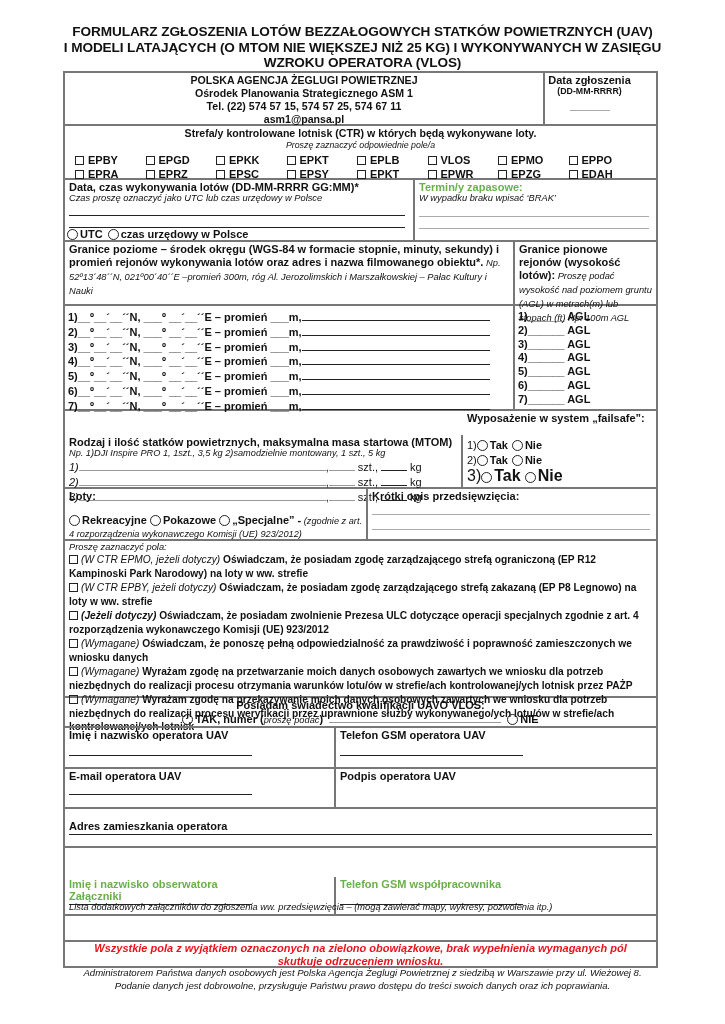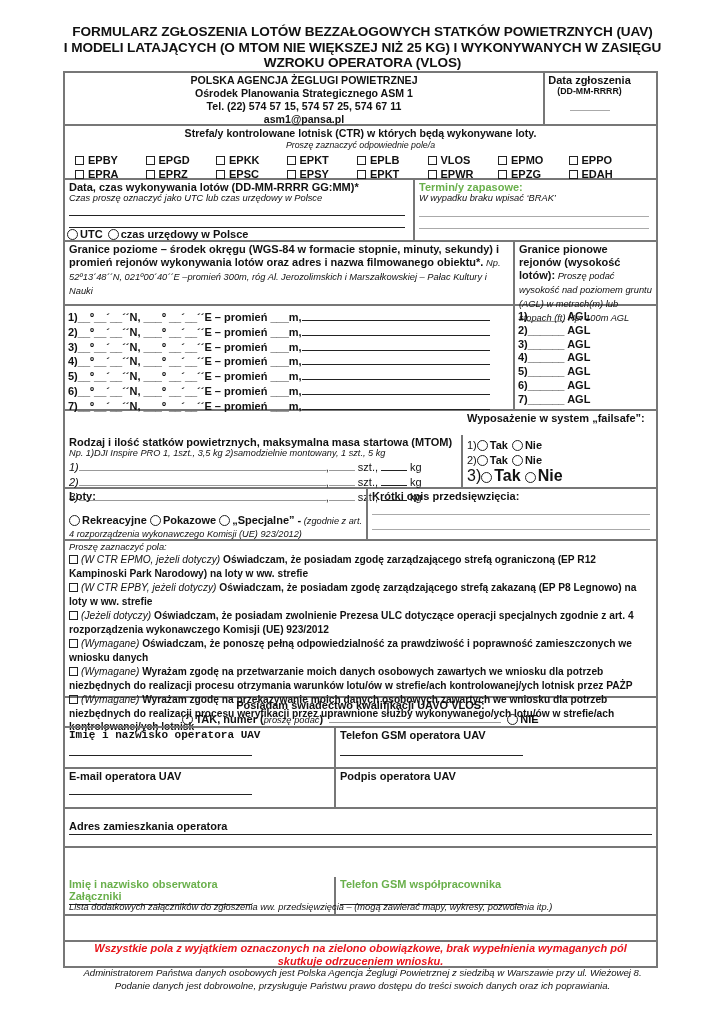--- a/index.html
+++ b/index.html
@@ -162,38 +162,38 @@
       <div class="hline grey" style="left:4px;top:25px;width:278px;"></div>
       <div class="hline grey" style="left:4px;top:40px;width:278px;"></div>
     </div>
   </div>
 
   <div class="sec decl" style="top:468px;height:157px;padding:1px 4px;">
     <p class="i" style="font-size:9.3px;line-height:11px;">Proszę zaznaczyć pola:</p>
     <div id="decl-items">
         <p class="b" style="margin-bottom:1px;"><span class="cb" style="margin-right:3px;"></span><span class="i" style="font-weight:normal;">(W CTR EPMO, jeżeli dotyczy)</span><span> Oświadczam, że posiadam zgodę zarządzającego strefą ograniczoną (EP R12 Kampinoski Park Narodowy) na loty w ww. strefie</span></p>
         <p class="b" style="margin-bottom:1px;"><span class="cb" style="margin-right:3px;"></span><span class="i" style="font-weight:normal;">(W CTR EPBY, jeżeli dotyczy)</span><span> Oświadczam, że posiadam zgodę zarządzającego strefą zakazaną (EP P8 Legnowo) na loty w ww. strefie</span></p>
-        <p class="b" style="margin-bottom:1px;"><span class="cb" style="margin-right:3px;"></span><span class="i" style="font-weight:normal;">(Jeżeli dotyczy)</span><span> Oświadczam, że posiadam zwolnienie Prezesa ULC  dotyczące operacji specjalnych zgodnie z art. 4 rozporządzenia wykonawczego Komisji (UE) 923/2012</span></p>
+        <p class="b" style="margin-bottom:1px;"><span class="cb" style="margin-right:3px;"></span><span class="i" style="font-weight:bold;">(Jeżeli dotyczy)</span><span> Oświadczam, że posiadam zwolnienie Prezesa ULC  dotyczące operacji specjalnych zgodnie z art. 4 rozporządzenia wykonawczego Komisji (UE) 923/2012</span></p>
         <p class="b" style="margin-bottom:1px;"><span class="cb" style="margin-right:3px;"></span><span class="i" style="font-weight:normal;">(Wymagane)</span><span> Oświadczam, że ponoszę pełną odpowiedzialność za prawdziwość i poprawność zamieszczonych we wniosku danych</span></p>
         <p class="b" style="margin-bottom:1px;"><span class="cb" style="margin-right:3px;"></span><span class="i" style="font-weight:normal;">(Wymagane)</span><span> Wyrażam zgodę na przetwarzanie moich danych osobowych zawartych we wniosku dla potrzeb niezbędnych do realizacji procesu otrzymania warunków lotu/ów w strefie/ach kontrolowanej/ych lotnisk przez PAŻP</span></p>
         <p class="b" style="margin-bottom:8px;"><span class="cb" style="margin-right:3px;"></span><span class="i" style="font-weight:normal;">(Wymagane)</span><span> Wyrażam zgodę na przekazywanie moich danych osobowych zawartych we wniosku dla potrzeb niezbędnych do realizacji procesu weryfikacji przez uprawnione służby wykonywanego/ych lotu/ów w strefie/ach kontrolowanej/ych lotnisk</span></p>
       </div>
   </div>
 
   <div class="sec" style="top:625px;height:30px;">
     <div class="c b" style="font-size:11px;line-height:13px;padding-top:1px;">Posiadam świadectwo kwalifikacji UAVO VLOS:</div>
     <div class="c b" style="font-size:11px;line-height:13px;white-space:nowrap;">
       <span class="rb"></span><span>TAK, numer (</span><span class="i" style="font-weight:normal;font-size:9.3px;">proszę podać</span><span>)</span>
       <span class="gline" style="width:172px;margin:0 3px;"></span>
       <span class="rb"></span><span>NIE</span>
     </div>
   </div>
 
   <div class="sec" style="top:655px;height:41px;">
-    <div class="col vdiv" style="left:0;width:271px;padding:1px 4px;font-family:Liberation Mono, monospace;">
+    <div class="col vdiv" style="left:0;width:271px;padding:1px 4px;">
       <div class="b" style="font-size:11px;">Imię i nazwisko operatora UAV</div>
       <div class="hline" style="left:4px;top:27px;width:183px;"></div>
     </div>
     <div class="col" style="left:271px;width:320px;padding:1px 4px;">
       <div class="b" style="font-size:11px;">Telefon GSM operatora UAV</div>
       <div class="hline" style="left:4px;top:27px;width:183px;"></div>
     </div>
   </div>
 
   <div class="sec" style="top:696px;height:40px;">

